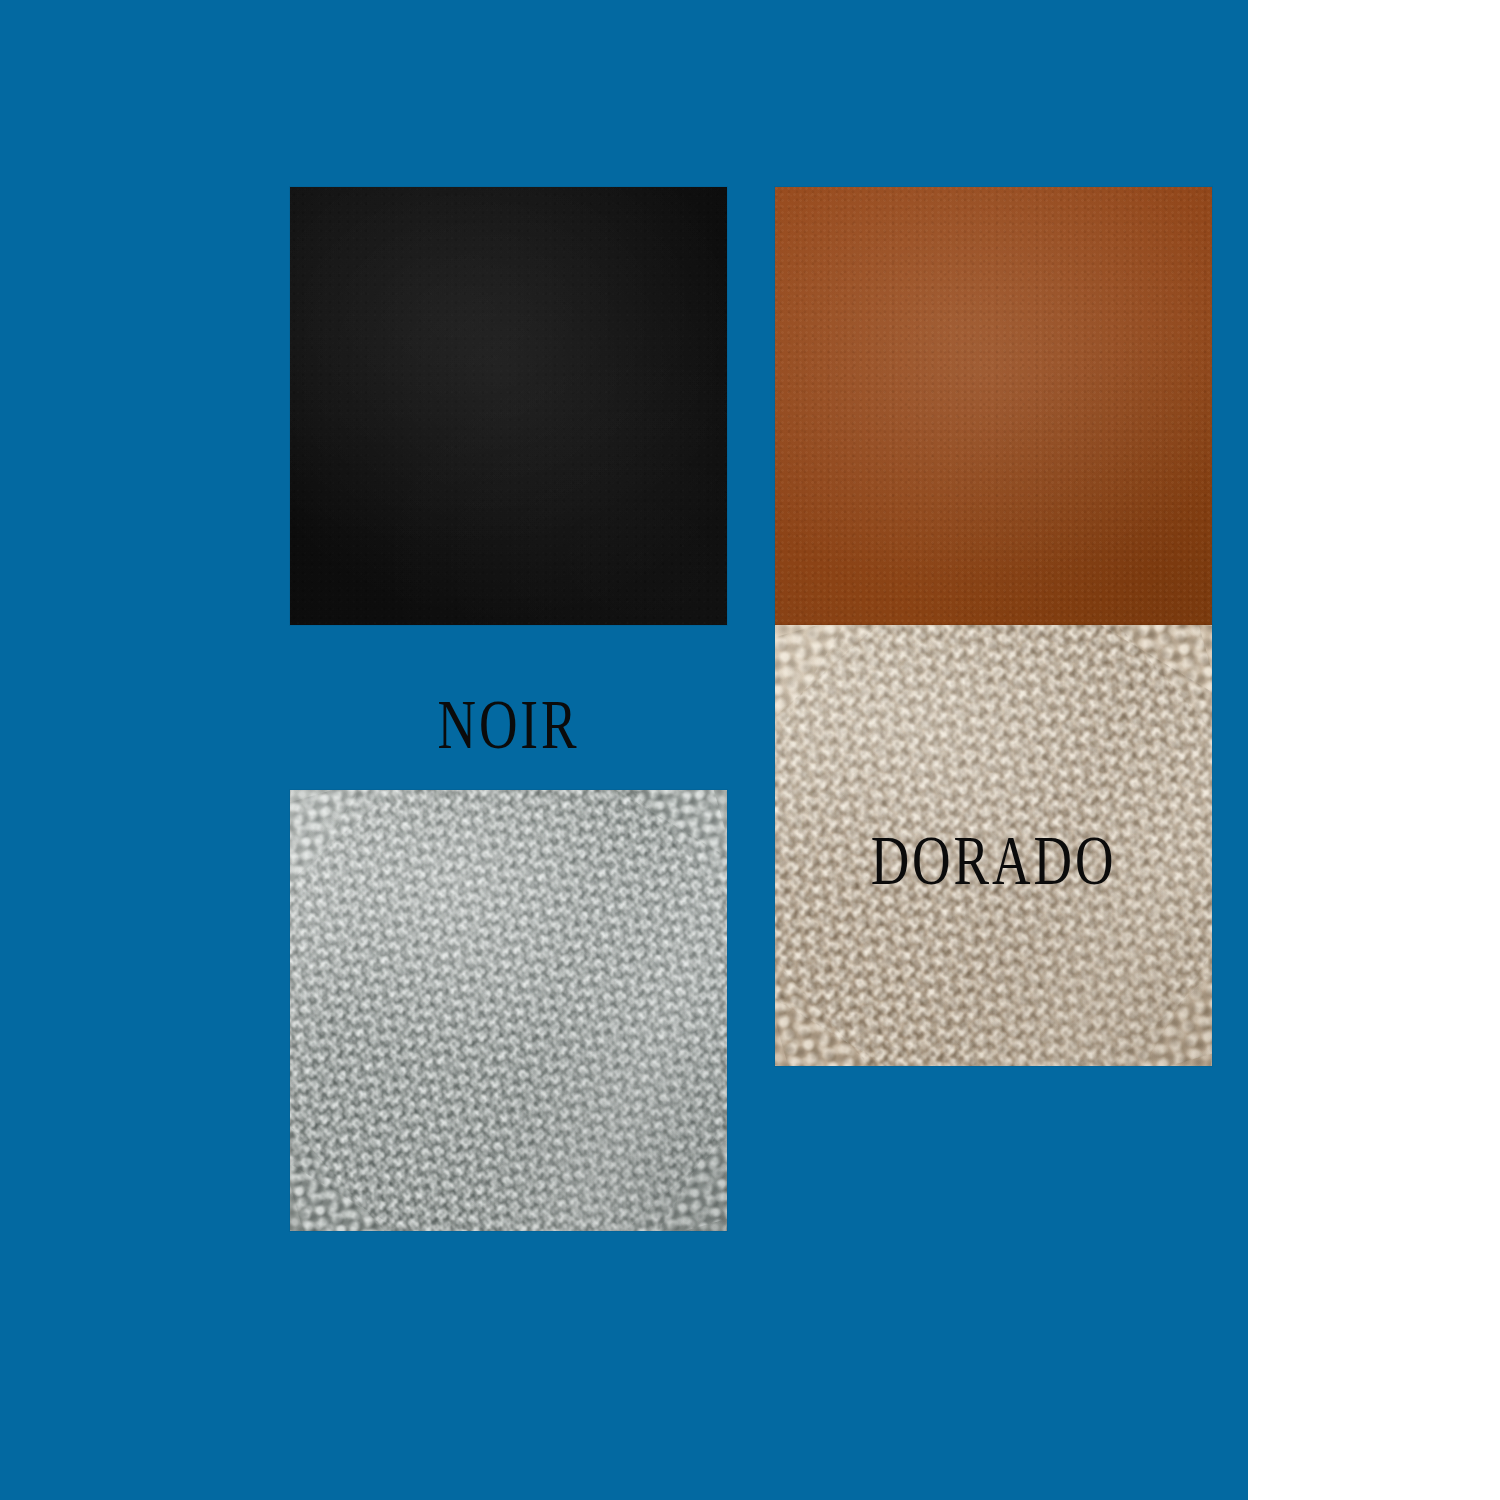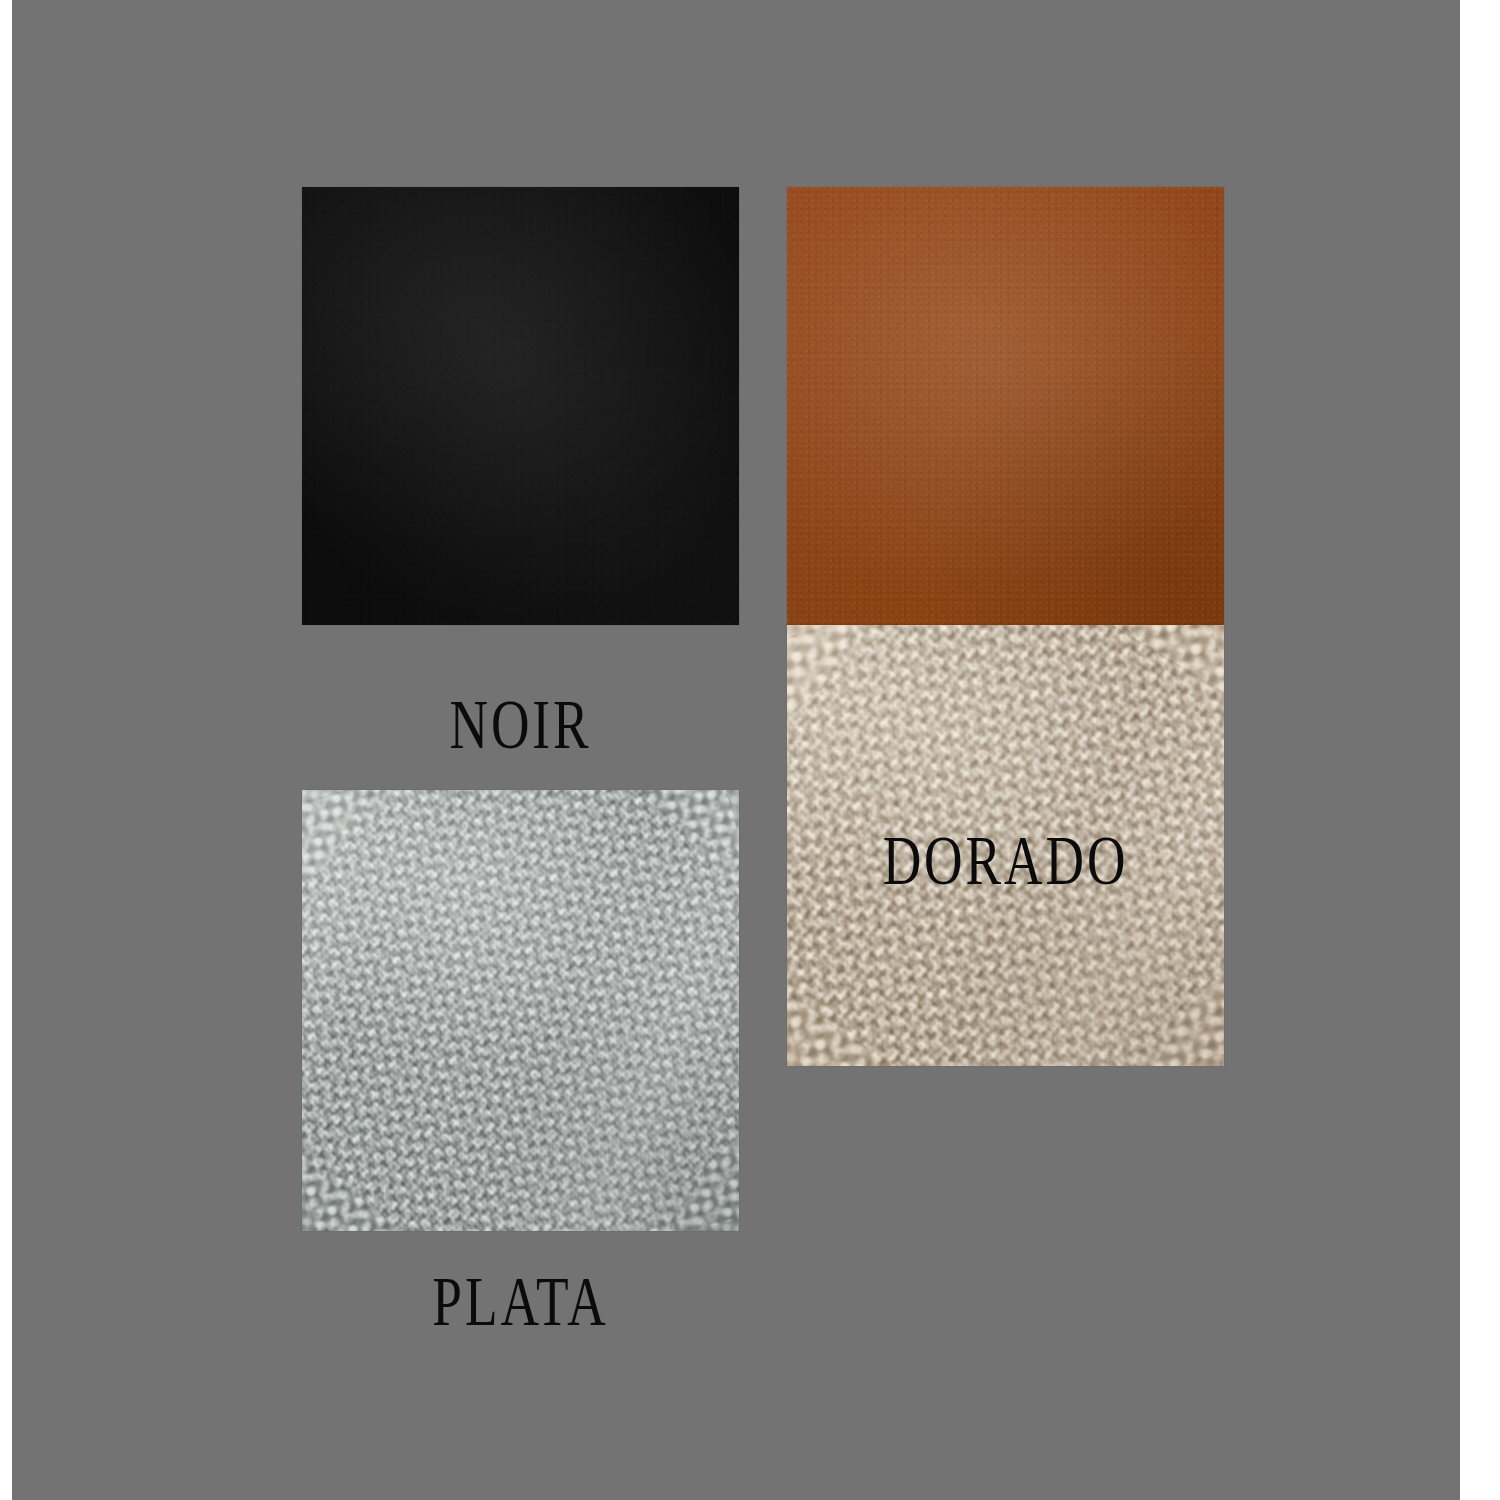--- a/index.html
+++ b/index.html
@@ -11,24 +11,24 @@
   body {
     width: 1500px;
     height: 1500px;
     font-family: "Liberation Serif", "DejaVu Serif", serif;
     overflow: hidden;
     position: relative;
   }
 
   .board {
     position: absolute;
-    left: 12px; top: 0;
-    width: 1448px;
+    left: 0; top: 0;
+    width: 1248px;
     height: 1500px;
-    background: #737373;
+    background: #0369a1;
   }
 
   .swatch-grid {
     position: absolute;
     left: 290px;
     top: 187px;
     width: 922px;
     height: 1041px;
     display: grid;
     grid-template-columns: 437px 437px;
@@ -266,18 +266,15 @@
         <div class="pebble-layer-c"></div>
         <div class="pebble-layer-d"></div>
         <div class="sheen"></div>
         <div class="vignette"></div>
       </div>
     </div>
 
     <div class="label-row-bottom">
       <span class="swatch-label">DORADO</span>
     </div>
-    <div class="label-row-bottom">
-      <span class="swatch-label">PLATA</span>
-    </div>
 
   </div>
 </div>
 
 </body></html>

